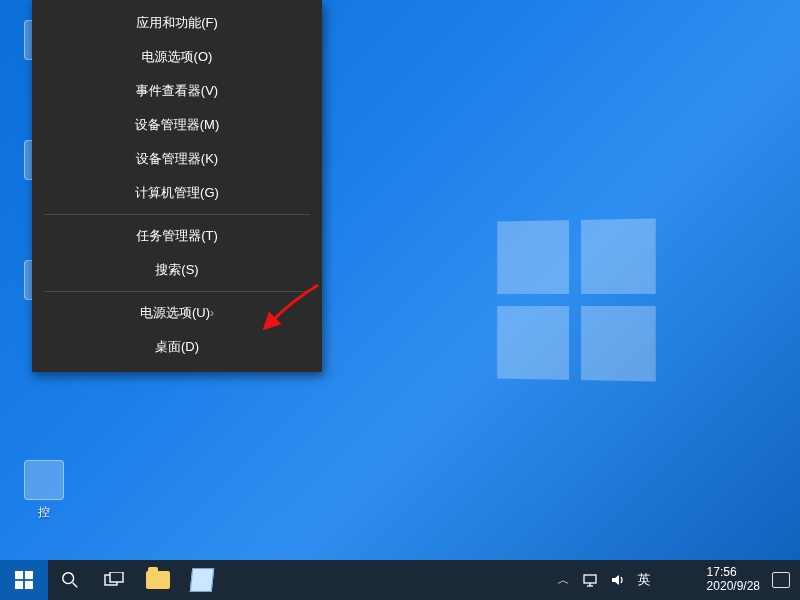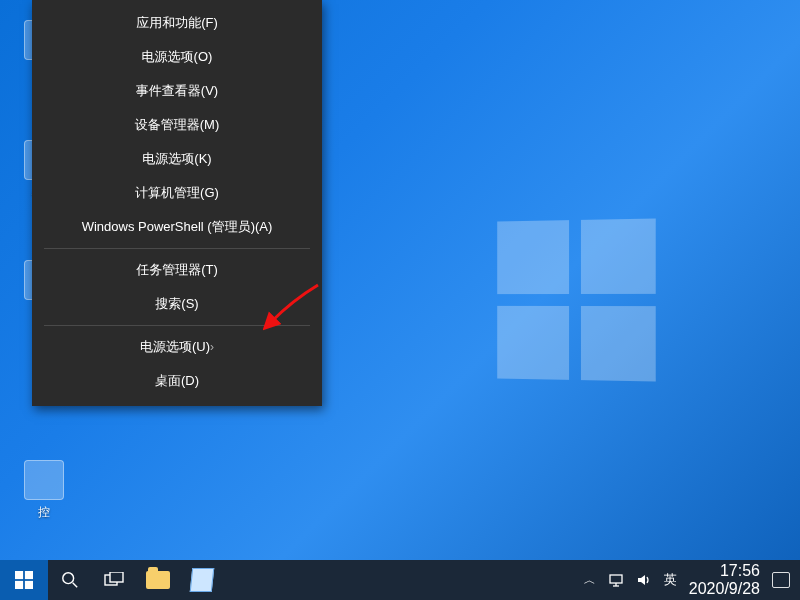--- a/index.html
+++ b/index.html
@@ -30,21 +30,21 @@
   .start-btn { width: 48px; height: 40px; background: #0a5db0; display: flex; align-items: center; justify-content: center; }
   .start-btn svg { width: 18px; height: 18px; }
   .task-search { width: 44px; height: 40px; display: flex; align-items: center; justify-content: center; }
   .task-tv { width: 44px; height: 40px; display: flex; align-items: center; justify-content: center; }
   .task-app { width: 44px; height: 40px; display: flex; align-items: center; justify-content: center; }
   .task-app .folder { width: 24px; height: 18px; background: #f7cf6b; border-radius: 2px; position: relative; }
   .task-app .folder::before { content:""; position:absolute; top:-4px; left:2px; width:10px; height:4px; background:#f7cf6b; border-radius:2px 2px 0 0; }
   .task-app .doc { width: 22px; height: 24px; background:#cde6ff; border:1px solid #6aa9e8; transform: skewX(-6deg); }
   .tray { margin-left: auto; display: flex; align-items: center; gap: 12px; padding-right: 10px; font-size: 12px; }
   .tray .ime { font-size: 13px; }
-  .tray .clock { text-align: right; line-height: 1.15; font-size: 16px; }
+  .tray .clock { line-height: 1.15; font-size: 12px; margin-left: 44px; }
   .tray .chevron-up { font-size: 12px; }
   .tray .notif { width: 18px; height: 16px; border: 1.5px solid #fff; border-radius: 2px; opacity: .85; }
   .context-menu {
     position: absolute; left: 32px; top: 0; width: 290px; background: #2b2b2b;
     color: #fff; font-size: 13px; padding: 6px 0 8px; box-shadow: 2px 4px 10px rgba(0,0,0,0.5);
   }
   .context-menu .item {
     padding: 8px 20px; cursor: default; display: flex; align-items: center; justify-content: center;
   }
   .context-menu .sep { height: 1px; background: #4a4a4a; margin: 4px 12px; }
@@ -91,27 +91,24 @@
       <div class="item">
         <span>电源选项(O)</span>
       </div>
       <div class="item">
         <span>事件查看器(V)</span>
       </div>
       <div class="item">
         <span>设备管理器(M)</span>
       </div>
       <div class="item">
-        <span>电源选项(K)</span>
+        <span>设备管理器(K)</span>
       </div>
       <div class="item">
         <span>计算机管理(G)</span>
-      </div>
-      <div class="item">
-        <span>Windows PowerShell (管理员)(A)</span>
       </div>
       <div class="sep"></div>
       <div class="item">
         <span>任务管理器(T)</span>
       </div>
       <div class="item">
         <span>搜索(S)</span>
       </div>
       <div class="sep"></div>
       <div class="item">

